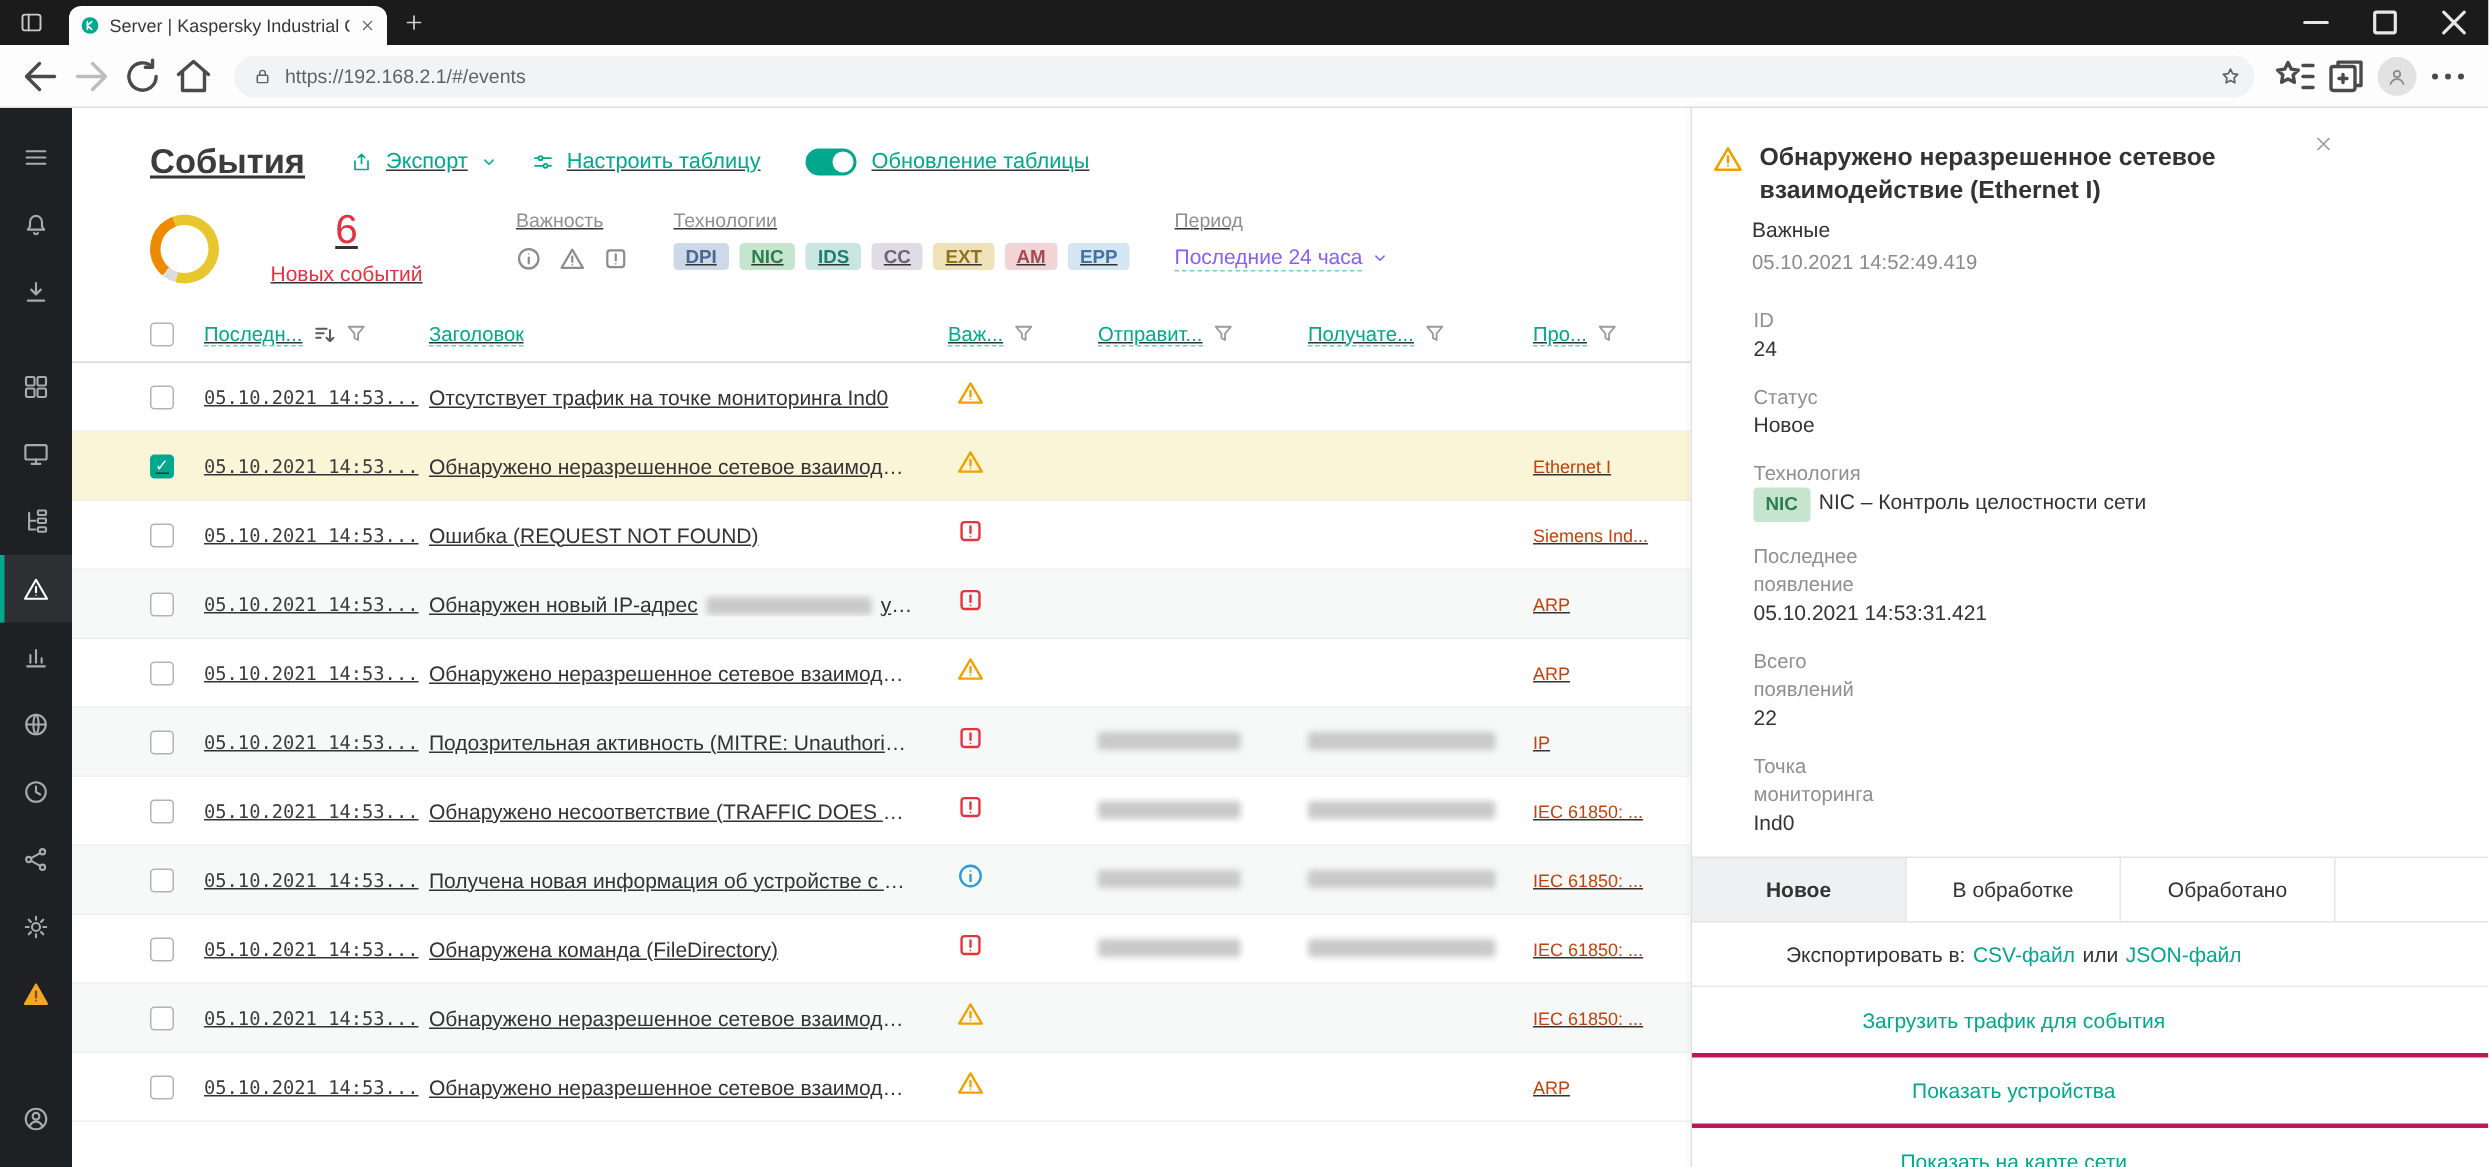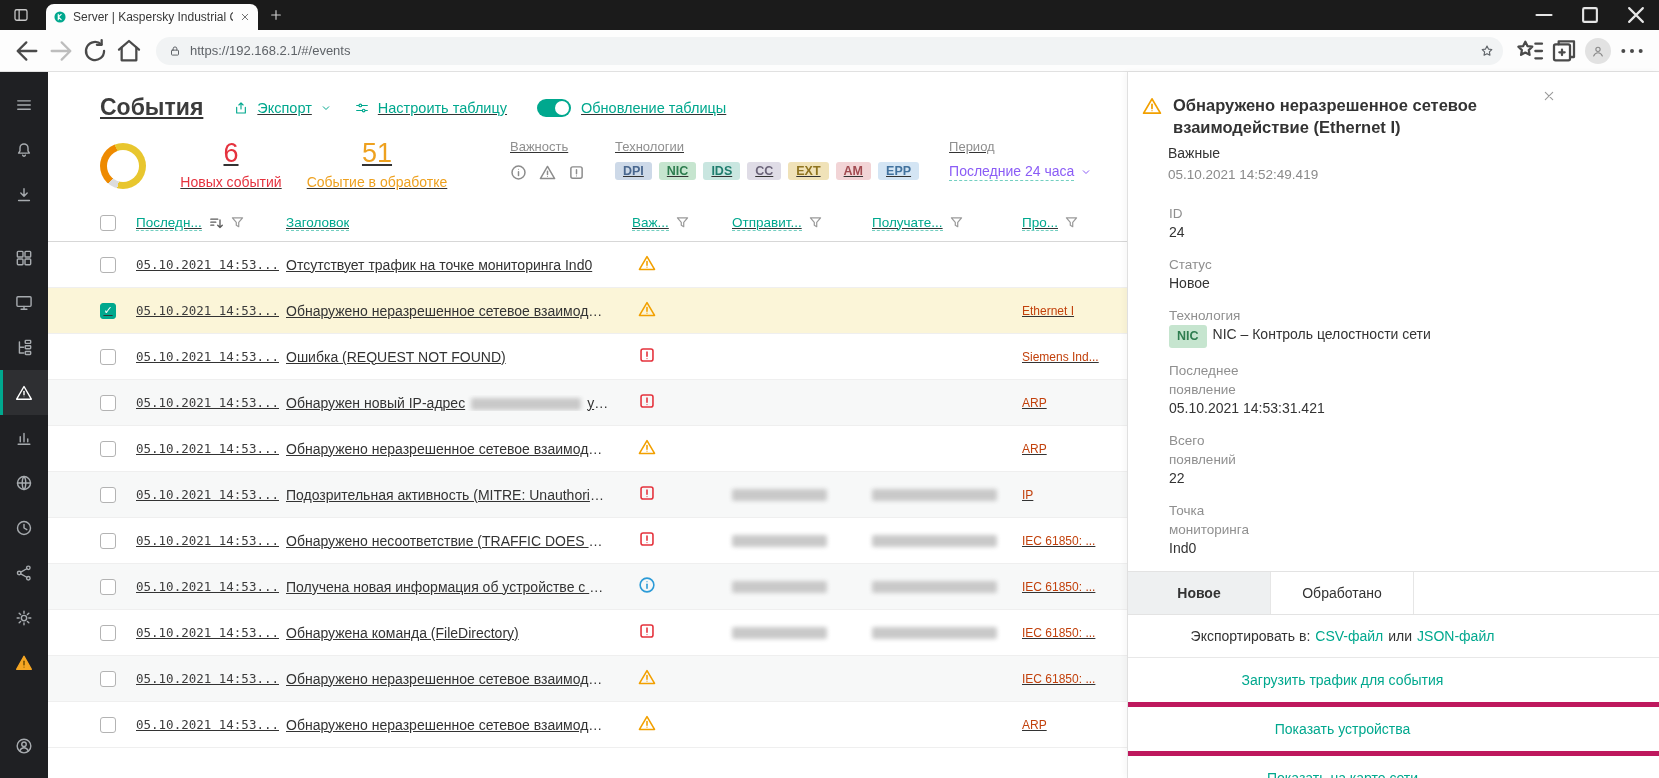--- a/index.html
+++ b/index.html
@@ -115,21 +115,21 @@
   .p-label{ width:105px; flex:none; color:#8f8f8f; font-size:13.5px; line-height:19px; }
   .p-value{ flex:1; color:#333; font-size:14px; line-height:19px; display:flex; align-items:flex-start; flex-wrap:wrap; gap:0 6px; }
   .chip-nic{ background:#c6e5cf; color:#2e7d4f; cursor:default; }
   .p-tabs{ display:flex; border-top:1px solid #e3e3e3; border-bottom:1px solid #e3e3e3; height:44px; margin-top:10px; }
   .p-tab{ width:143px; display:flex; align-items:center; justify-content:center; font-size:14px; color:#333; border-right:1px solid #e6e6e6; cursor:pointer; }
   .p-tab.active{ background:#eef0f1; font-weight:600; }
   .p-tab-fill{ flex:1; }
   .p-export-row{ border-bottom:1px solid #e8e8e8; }
   .p-export{ width:429px; height:42px; display:flex; align-items:center; justify-content:center; gap:5px; font-size:14px; color:#333; }
   .plink{ color:#00A88E; cursor:pointer; text-decoration:none; }
-  .p-action{ border-bottom:5px solid #be185d; }
+  .p-action{ border-bottom:3px solid #be185d; }
   .p-action-inner{ width:429px; text-align:center; padding:14px 0; color:#00A88E; font-size:14px; cursor:pointer; }
 </style>
 </head>
 <body>
 
 <div class="screen">
 
   <div class="titlebar">
     <span class="tb-btn i18" data-icon="tabactions">
         <svg viewBox="0 0 24 24" fill="none" stroke="currentColor" stroke-width="1.7" stroke-linecap="round" stroke-linejoin="round" xmlns="http://www.w3.org/2000/svg">
@@ -373,24 +373,20 @@
         </div>
       </div>
 
       <div class="summary">
         <div class="donut" id="donut" style="background: conic-gradient(from 220deg, rgb(238, 138, 0) 0%, rgb(238, 138, 0) 33%, rgb(232, 198, 46) 33%, rgb(232, 198, 46) 93%, rgb(220, 220, 220) 93%, rgb(220, 220, 220) 100%);">
             <span class="donut-hole"></span>
           </div>
         <div class="stat new">
           <div class="num">6</div>
           <div class="lbl">Новых событий</div>
-        </div>
-        <div class="stat proc">
-          <div class="num">51</div>
-          <div class="lbl">Событие в обработке</div>
         </div>
         <div class="facet">
           <div class="facet-label">Важность</div>
           <div class="sev-legend">
             <span class="i17 leg" data-icon="sevinfo">
                 <svg viewBox="0 0 16 16" fill="none" stroke="currentColor" stroke-width="1.4" stroke-linecap="round" stroke-linejoin="round" xmlns="http://www.w3.org/2000/svg">
                   <circle cx="8" cy="8" r="6.1"></circle>
                   <path d="M8 7.3v3.6"></path>
                   <circle cx="8" cy="5" r="0.5" fill="currentColor" stroke="none"></circle>
                 </svg>
@@ -721,20 +717,21 @@
           </div>
           <div class="p-field">
             <div class="p-label">Точка мониторинга</div>
             <div class="p-value">
               <span>Ind0</span>
             </div>
           </div>
         </div>
       <div class="p-tabs" id="panel-tabs">
           <div class="p-tab active">Новое</div>
+          <div class="p-tab">В обработке</div>
           <div class="p-tab">Обработано</div>
           <div class="p-tab-fill"></div>
         </div>
       <div class="p-export-row">
         <div class="p-export">
           <span>Экспортировать в:</span>
           <a class="plink">CSV-файл</a>
           <span>или</span>
           <a class="plink">JSON-файл</a>
         </div>

